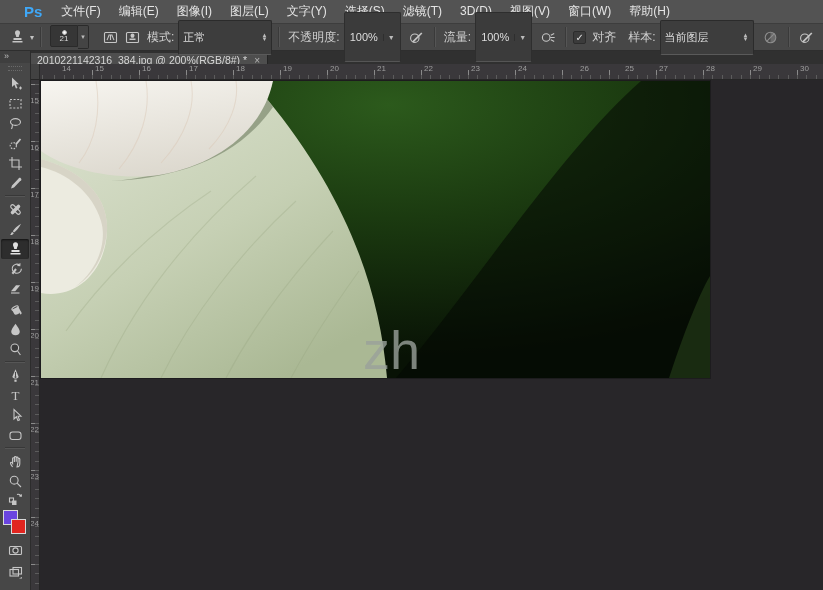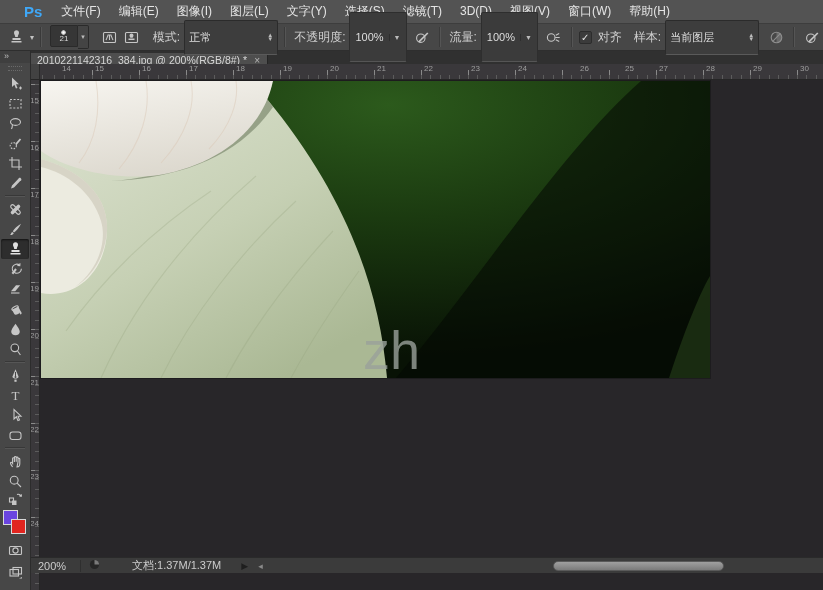--- a/index.html
+++ b/index.html
@@ -142,21 +142,21 @@
         <path class="st" d="M4,10 C5,8 6,5 6.5,4.5 M7.5,10 V4.5 M11,10 C10,8 9,5 8.5,4.5"></path>
       </svg>
   </span>
   <span class="obtn">
     <svg class="ti" viewBox="0 0 15 15">
         <rect class="st" x="1.5" y="2.5" width="12" height="10" rx="1"></rect>
         <path class="fil" d="M5.5,5.5 a2,2 0 0 1 4,0 c0,1.2 -0.8,1.4 -0.8,2.3 h-2.4 c0,-0.9 -0.8,-1.1 -0.8,-2.3 Z M4.5,8.5 h6 v1.5 h-6 Z"></path>
       </svg>
   </span>
 
-  <span class="ob-lbl" style="margin-left:10px">模式:</span>
+  <span class="ob-lbl" style="margin-left:4px">模式:</span>
   <span class="pselect">
     <span>正常</span>
     <span class="updown">
         <span>▲</span>
         <span>▼</span>
       </span>
   </span>
 
   <span class="ob-sep"></span>
   <span class="ob-lbl">不透明度:</span>
@@ -451,27 +451,14 @@
       <path d="M55,0 C60,30 55,60 38,82"></path>
       <path d="M105,0 C110,30 100,62 78,88"></path>
       <path d="M150,0 C155,25 145,55 120,82"></path>
       <path d="M195,0 C198,20 190,45 168,68"></path>
     </g>
     <path d="M0,78 C36,88 68,112 66,150 C64,196 30,218 0,212 Z" fill="#ecebe0"></path>
     <path d="M0,78 C36,88 68,112 66,150 C64,175 52,195 34,206 C58,188 66,160 60,140 C52,112 26,92 0,86 Z" fill="#c9c4b4" opacity="0.6"></path>
     <text x="322" y="288" font-size="54" fill="#9aa19b" opacity="0.8" font-family="Liberation Sans, sans-serif">zh</text>
   </svg>
 
-  <div id="statusrow">
-    <span id="zoom-field">200%</span>
-    <span id="doc-size-icon">
-      <svg width="11" height="11" viewBox="0 0 12 12">
-          <circle cx="6" cy="6" r="5" fill="#262626"></circle>
-          <path d="M6,1 A5,5 0 0 1 11,6 L6,6 Z" fill="#7a7a7a"></path>
-        </svg>
-    </span>
-    <span id="doc-info">文档:1.37M/1.37M</span>
-    <span id="status-flyout">▶</span>
-    <span id="hscroll-left">◂</span>
-    <span id="hscroll-thumb"></span>
-  </div>
 
 </div>
 
 </body></html>

